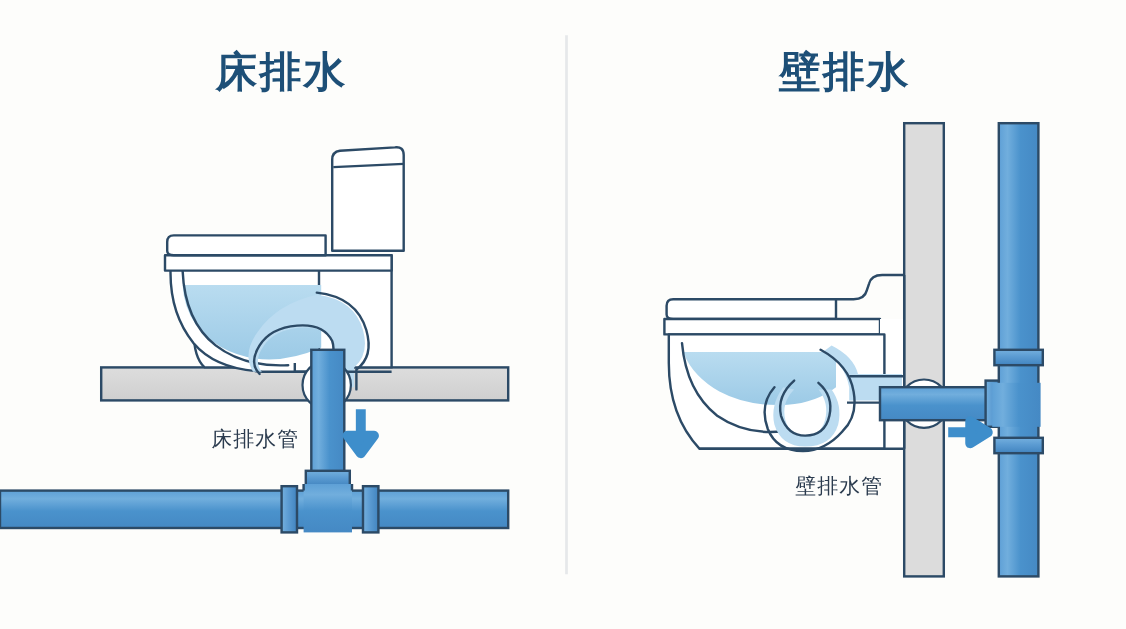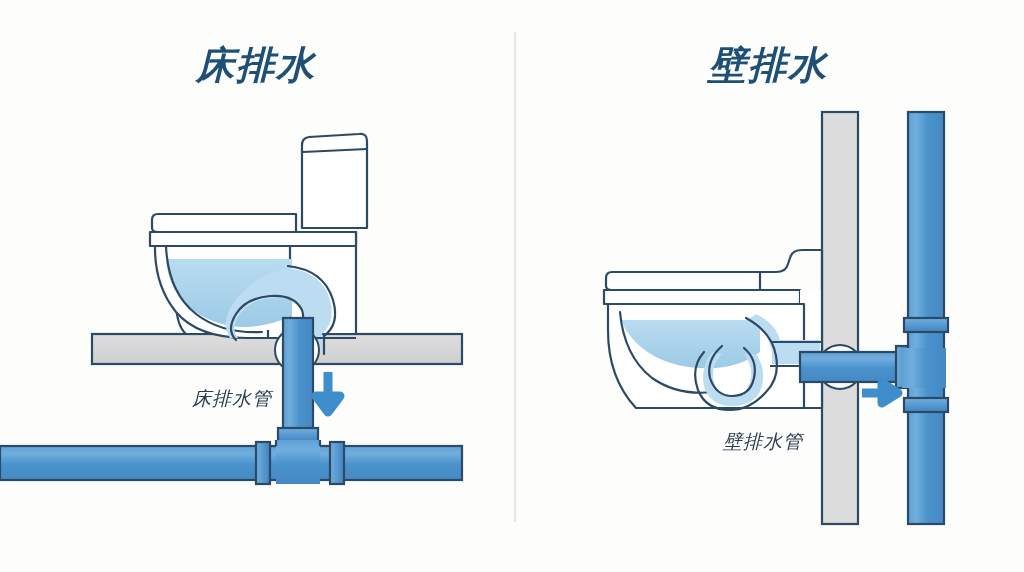--- a/index.html
+++ b/index.html
@@ -3,21 +3,21 @@
 <meta charset="utf-8">
 <style>
   html,body{margin:0;padding:0;}
   body{
     width:1024px;height:572px;
     background:#fdfdfb;
     font-family:"Liberation Sans","DejaVu Sans",sans-serif;
     overflow:hidden;
     position:relative;
   }
-  #stage{position:absolute;left:0;top:0;width:1024px;height:572px;font-style:italic;}
+  #stage{position:absolute;left:0;top:0;width:1024px;height:572px;}
   #stage svg{display:block;}
   .panel-title{
     font-size:38px;
     font-weight:bold;
     fill:#1d4f77;
     text-anchor:middle;
     letter-spacing:2px;
   }
   .pipe-label{
     font-size:19px;

